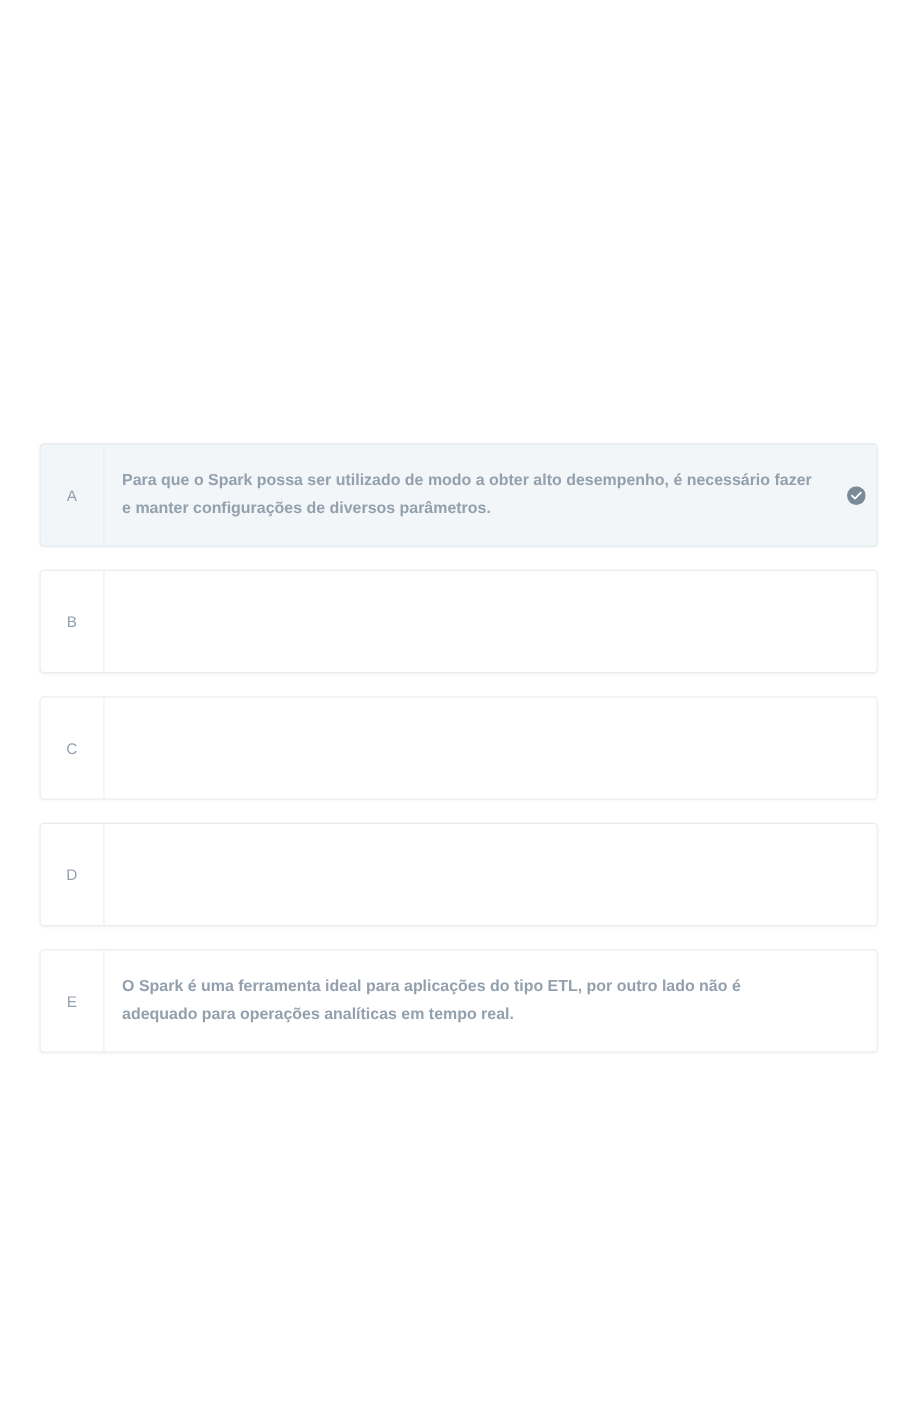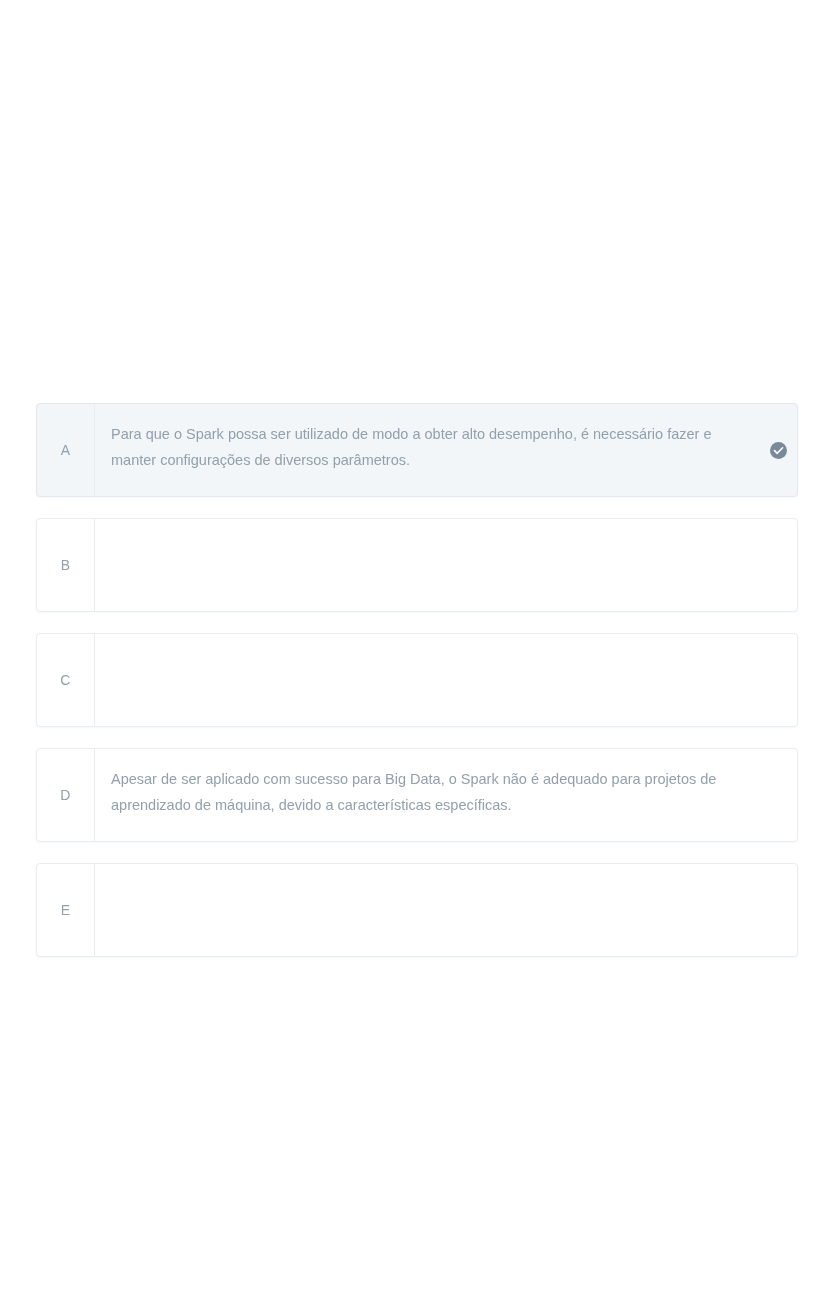--- a/index.html
+++ b/index.html
@@ -57,24 +57,25 @@
   .option-letter {
     font-size: 14px;
     line-height: 1;
     color: #93a0ad;
     letter-spacing: 0.3px;
   }
 
   .option-body {
     flex: 1 1 auto;
     display: flex;
-    align-items: flex-start;
+    align-items: center;
     padding: 18px 16px 18px 16px;
     box-sizing: border-box;
     min-width: 0;
+    font-weight: bold;
   }
 
   .option-text {
     font-size: 14.5px;
     line-height: 25.5px;
     color: #93a0ad;
     max-width: 665px;
     word-wrap: break-word;
   }
 
@@ -134,34 +135,34 @@
       <svg class="check-circle is-hidden" viewBox="0 0 20 20">
         <circle cx="10" cy="10" r="10" fill="#7b8a99"></circle>
       </svg>
     </div>
   </div>
 
   <div class="option-card">
     <div class="option-letter-cell">
       <span class="option-letter">D</span>
     </div>
-    <div class="option-body">
-      <span class="option-text">Apesar de ser aplicado com sucesso para Big Data, o Spark não é adequado para projetos de aprendizado de máquina, devido a características específicas.</span>
-    </div>
     <div class="option-mark-cell">
       <svg class="check-circle is-hidden" viewBox="0 0 20 20">
         <circle cx="10" cy="10" r="10" fill="#7b8a99"></circle>
       </svg>
     </div>
   </div>
 
   <div class="option-card">
     <div class="option-letter-cell">
       <span class="option-letter">E</span>
     </div>
+    <div class="option-body">
+      <span class="option-text">O Spark é uma ferramenta ideal para aplicações do tipo ETL, por outro lado não é adequado para operações analíticas em tempo real.</span>
+    </div>
     <div class="option-mark-cell">
       <svg class="check-circle is-hidden" viewBox="0 0 20 20">
         <circle cx="10" cy="10" r="10" fill="#7b8a99"></circle>
       </svg>
     </div>
   </div>
 
 </div>
 
 </body></html>

